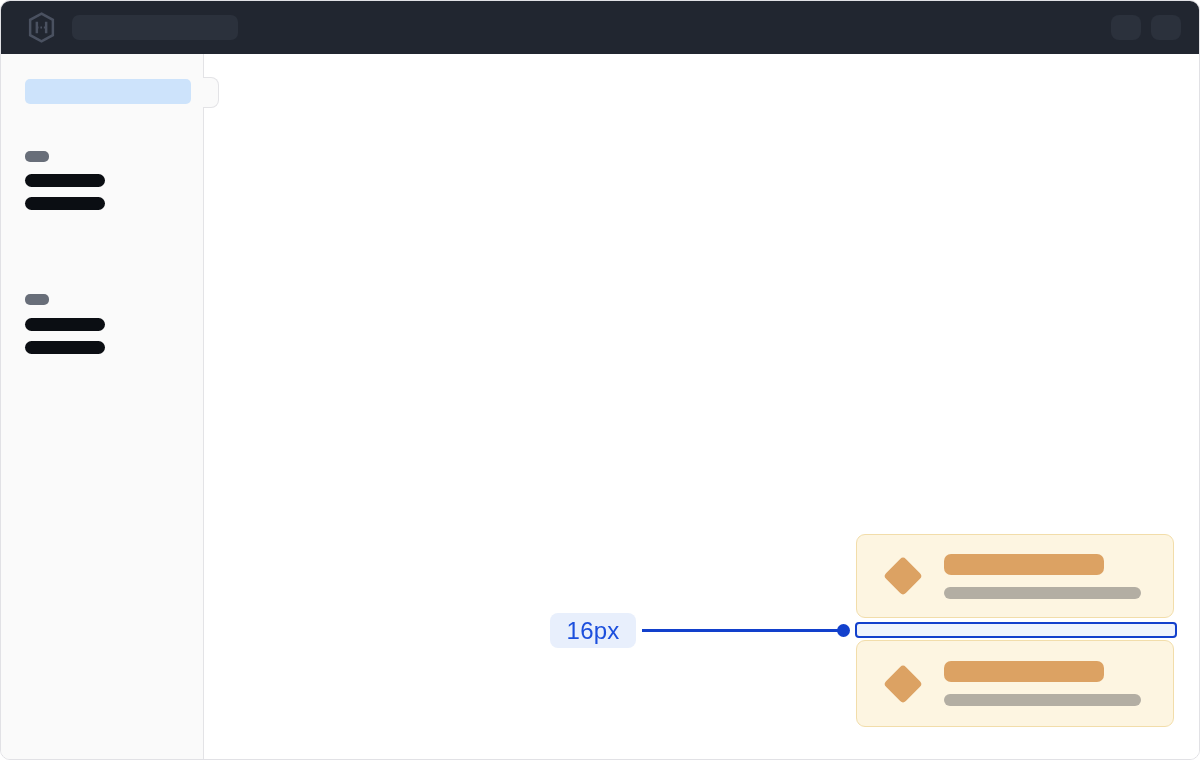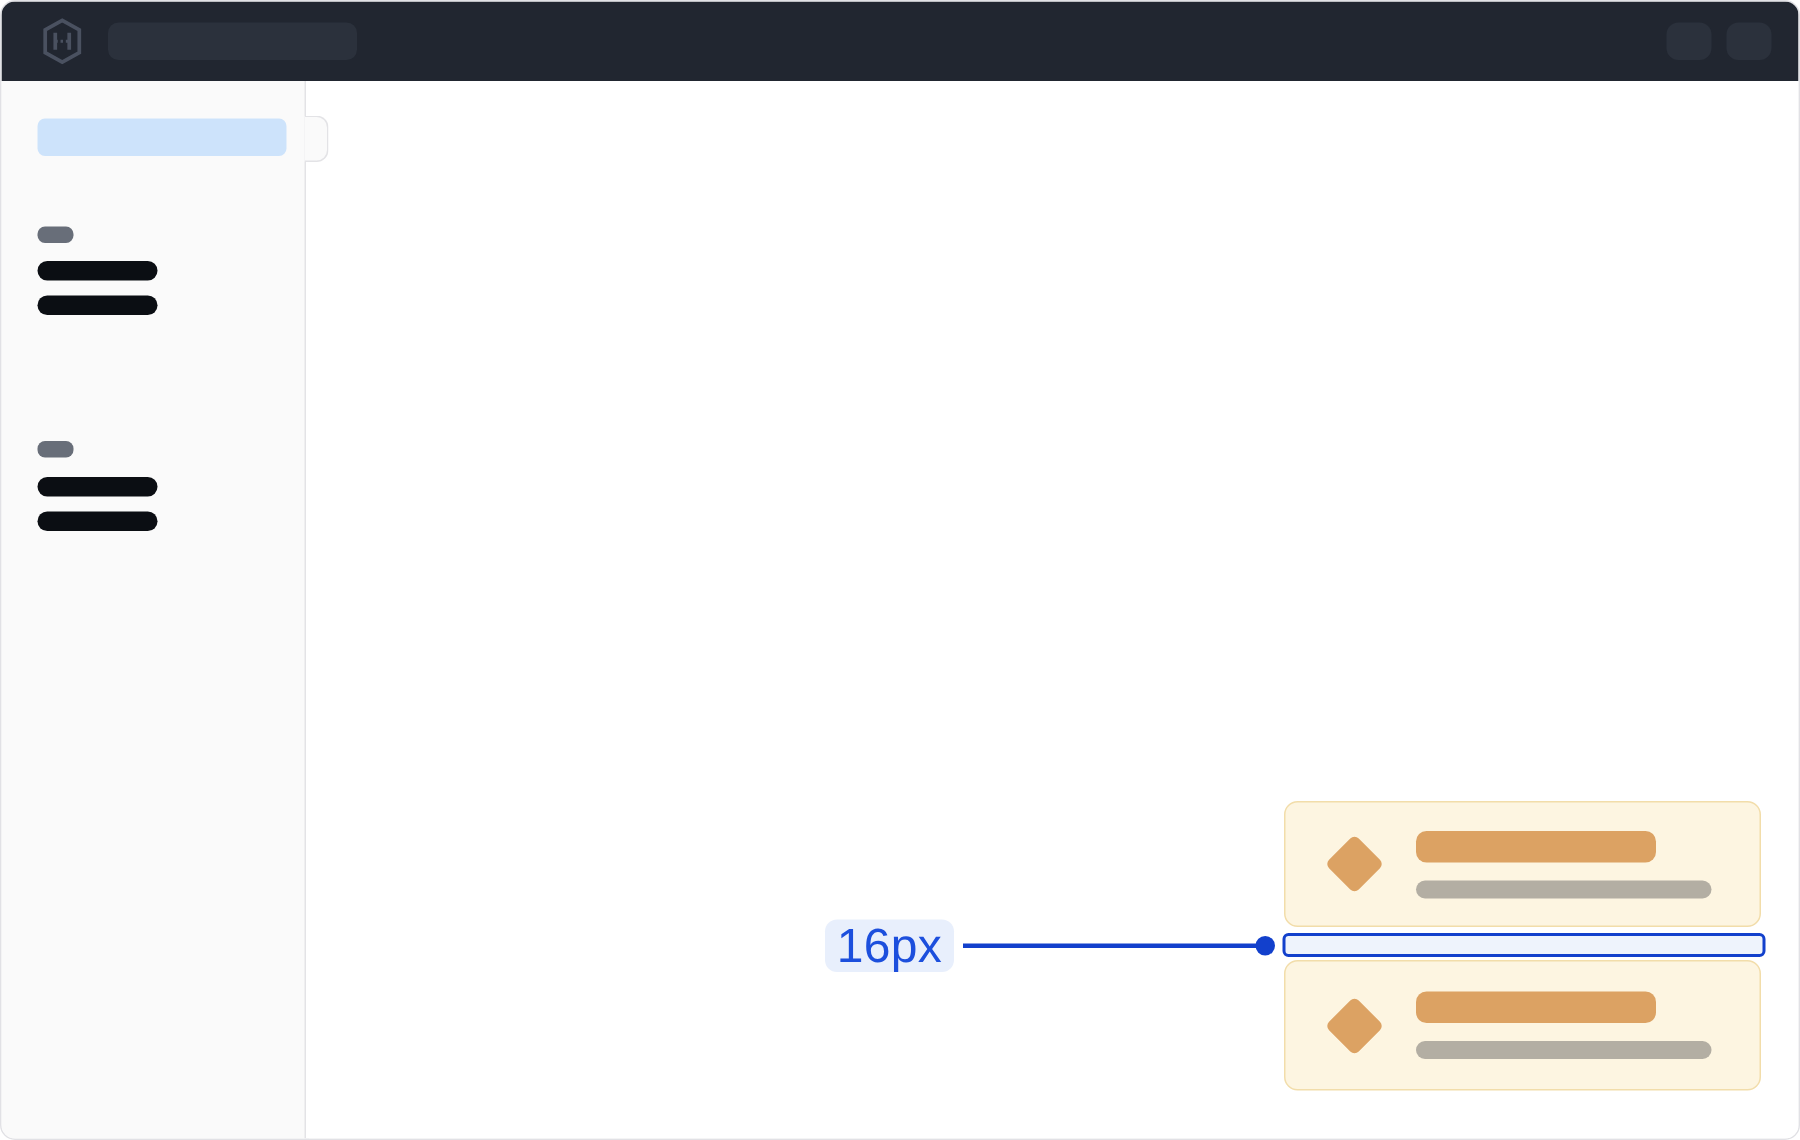--- a/index.html
+++ b/index.html
@@ -72,21 +72,21 @@
 
   
   .gap-strip {
     position: absolute; left: 854px; top: 621px; width: 322px; height: 16px;
     background: #eef3fc; border: 2.5px solid #1240cc; border-radius: 4px;
   }
   .measure-label {
     position: absolute; left: 549px; top: 612px; width: 86px; height: 35px;
     background: #e8effc; border-radius: 8px;
     display: flex; align-items: center; justify-content: center;
-    color: #1c4fdd; font-size: 32px; font-weight: 500; letter-spacing: 0.2px;
+    color: #1c4fdd; font-size: 24px; font-weight: 500; letter-spacing: 0.2px;
   }
   .measure-line {
     position: absolute; left: 641px; top: 628px; width: 200px; height: 2.5px;
     background: #1240cc;
   }
   .measure-dot {
     position: absolute; left: 836px; top: 623px; width: 13px; height: 13px;
     background: #1240cc; border-radius: 50%;
   }
 </style>

